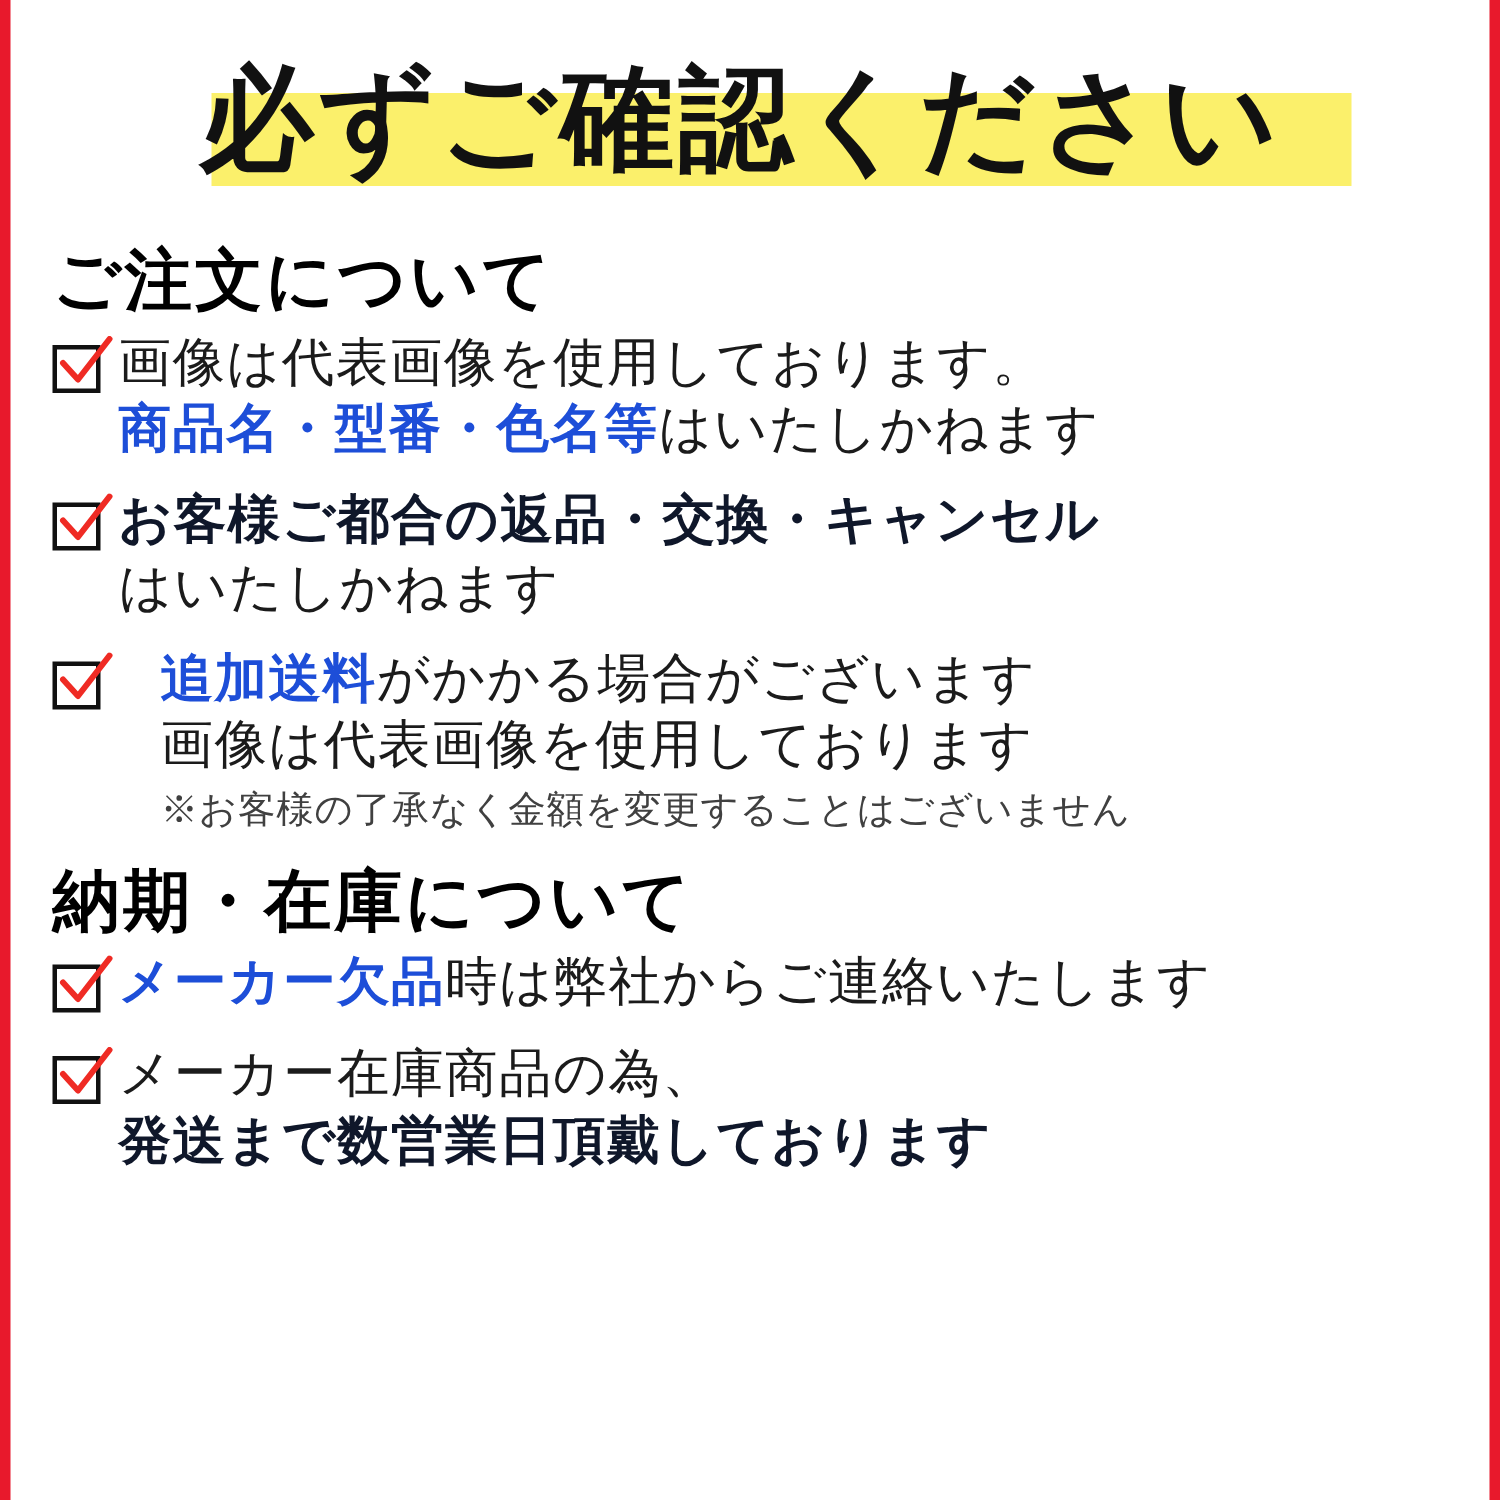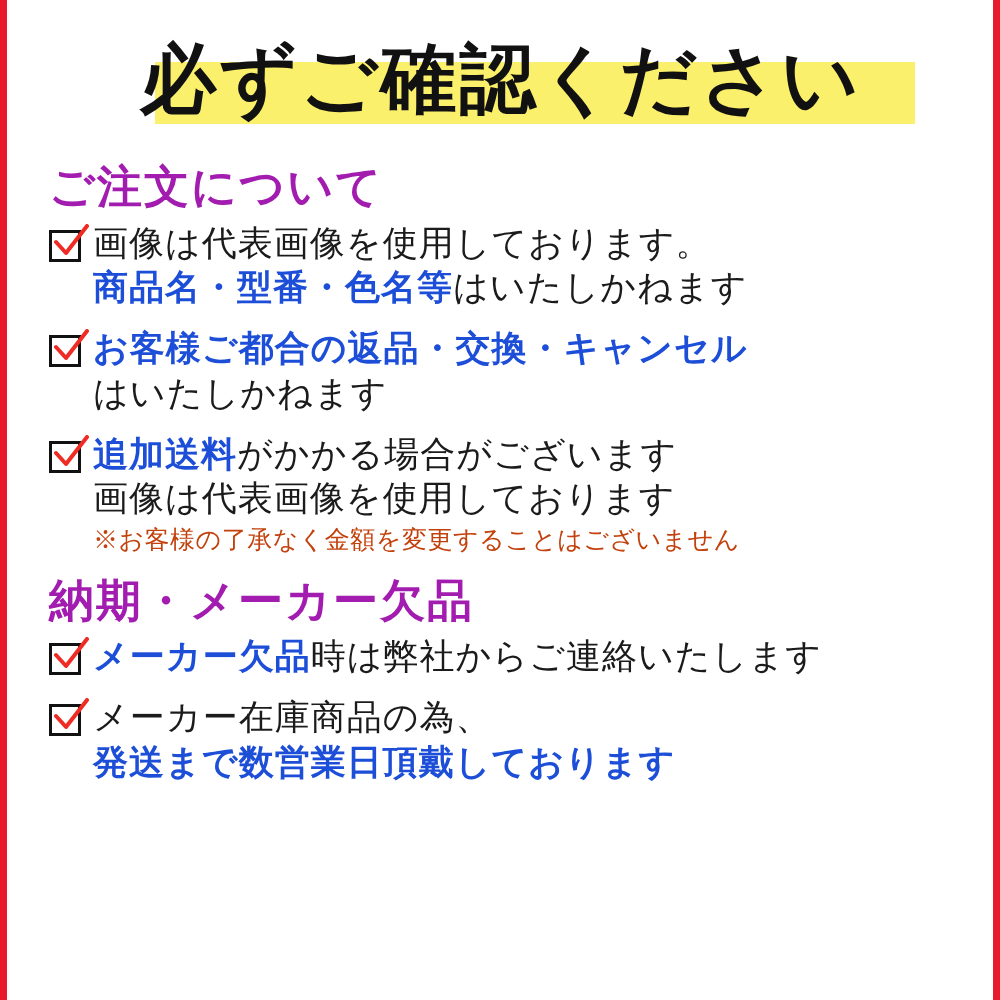--- a/index.html
+++ b/index.html
@@ -18,21 +18,21 @@
     width: 1000px;
     height: 1000px;
     box-sizing: border-box;
     border-left: 7px solid #e8192c;
     border-right: 7px solid #e8192c;
     background: #ffffff;
   }
   .inner {
     position: absolute;
     left: 0; top: 0; right: 0; bottom: 0;
-    padding: 26px 34px 0 36px;
+    padding: 26px 34px 0 22px;
     box-sizing: border-box;
     border-radius: 16px;
   }
 
   
   .banner-wrap {
     position: relative;
     height: 120px;
     margin: 0 0 4px 0;
   }
@@ -59,35 +59,35 @@
     color: #111111;
     letter-spacing: 3px;
   }
 
   
   .section-head {
     font-family: "DejaVu Serif", "Liberation Serif", serif;
     font-weight: bold;
     font-size: 45px;
     line-height: 1.1;
-    color: #a21caf;
+    color: #000000;
     letter-spacing: 2px;
     margin: 16px 0 10px 6px;
   }
   .section-head.second {
     margin-top: 20px;
   }
 
   
   .item {
     display: flex;
     align-items: flex-start;
     margin: 0 0 16px 4px;
   }
-  .item.tight { margin-bottom: 8px; }
+  .item.tight { margin-bottom: 8px; gap: 28px; }
 
   .check {
     flex: 0 0 auto;
     width: 40px;
     height: 40px;
     margin: 4px 6px 0 0;
     position: relative;
   }
   .check .box {
     position: absolute;
@@ -101,40 +101,40 @@
     position: absolute;
     left: 5px; top: -2px;
     width: 38px;
     height: 38px;
   }
   .lines {
     flex: 1 1 auto;
     min-width: 0;
   }
   .line {
-    font-family: Liberation Serif, serif;
+    font-family: Liberation Mono, monospace;
     font-size: 35px;
     line-height: 1.28;
     color: #1b1b1b;
     letter-spacing: 1px;
     white-space: nowrap;
   }
   .line .red {
     color: #1d4ed8;
     font-weight: bold;
   }
   .line.bold-red {
-    color: #1d4ed8;
+    color: #0f172a;
     font-weight: bold;
   }
   .note {
     font-family: "DejaVu Serif", "Liberation Serif", serif;
     font-size: 25px;
     line-height: 1.25;
-    color: #c2410c;
+    color: #404040;
     letter-spacing: 0.5px;
     margin-top: 2px;
     white-space: nowrap;
   }
 </style>
 </head>
 <body>
 
 <div class="page">
   <div class="inner">
@@ -179,21 +179,21 @@
           <path d="M4 18 L14 29 L35 2" fill="none" stroke="#ef2b24" stroke-width="4" stroke-linecap="round" stroke-linejoin="round"></path>
         </svg>
       </span>
       <span class="lines">
         <div class="line"><span class="red">追加送料</span><span>がかかる場合がございます</span></div>
         <div class="line">画像は代表画像を使用しております</div>
         <div class="note">※お客様の了承なく金額を変更することはございません</div>
       </span>
     </div>
 
-    <div class="section-head second">納期・メーカー欠品</div>
+    <div class="section-head second">納期・在庫について</div>
 
     <div class="item">
       <span class="check">
         <span class="box"></span>
         <svg class="tick" viewBox="0 0 38 38" xmlns="http://www.w3.org/2000/svg" aria-hidden="true">
           <path d="M4 18 L14 29 L35 2" fill="none" stroke="#ef2b24" stroke-width="4" stroke-linecap="round" stroke-linejoin="round"></path>
         </svg>
       </span>
       <span class="lines">
         <div class="line"><span class="red">メーカー欠品</span><span>時は弊社からご連絡いたします</span></div>

